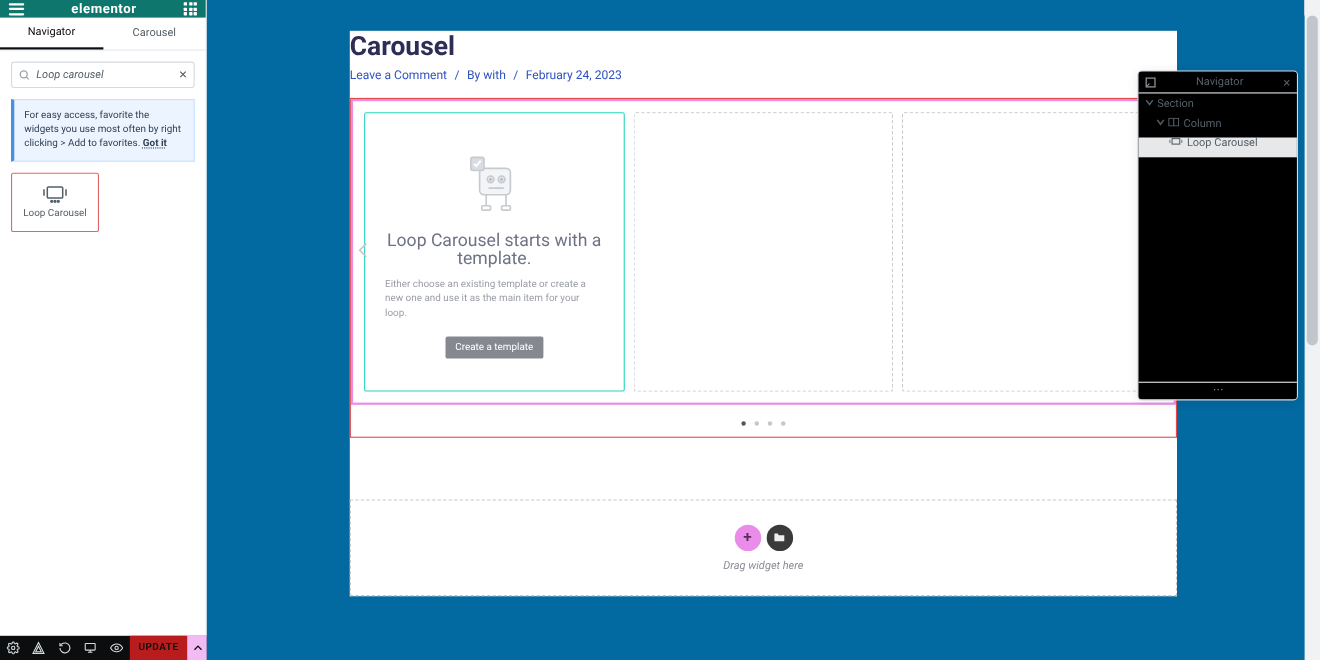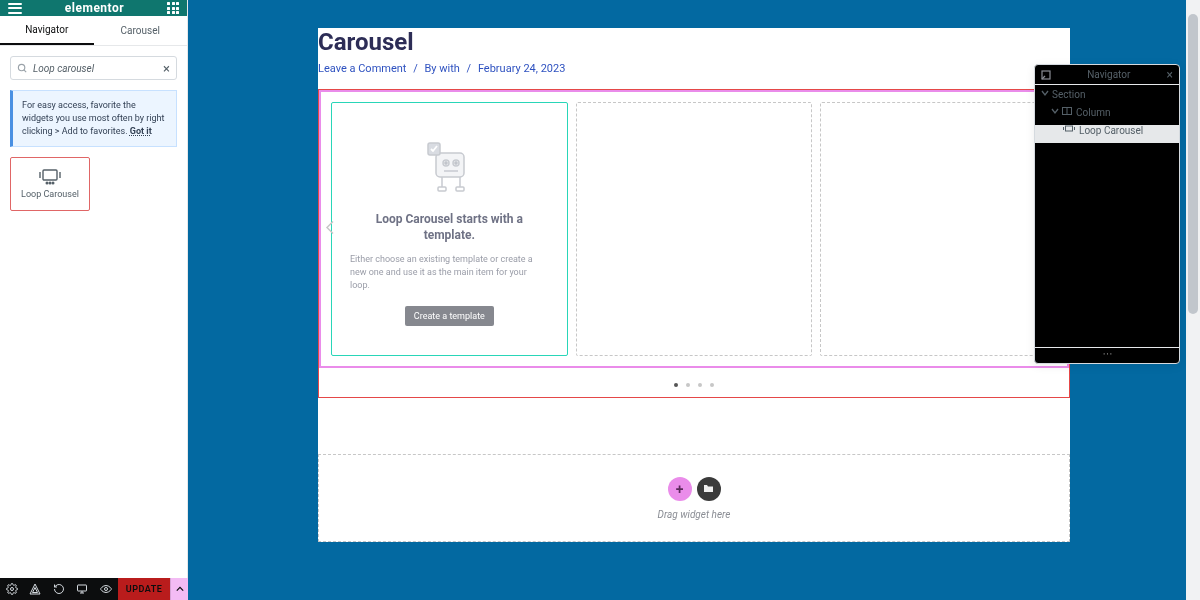--- a/index.html
+++ b/index.html
@@ -51,21 +51,21 @@
 .carousel-outer { border: 1px solid #e54848; padding: 0; position: relative; }
 .carousel-inner { border: 2px solid #ea8cea; padding: 10px; display: flex; gap: 8px; position: relative; }
 .nav-arrow { position: absolute; top: 50%; transform: translateY(-50%); cursor: pointer; }
 .nav-arrow.left { left: 4px; }
 .nav-arrow.right { right: 4px; }
 
 .slide { flex: 1; min-height: 254px; border: 1px dashed #c7c7c7; border-radius: 2px; }
 .slide.active { border: 1px solid #29d6b8; }
 .slide-content { display: flex; flex-direction: column; align-items: center; justify-content: center; padding: 28px 18px 24px; height: 100%; }
 .empty-svg { margin-bottom: 14px; }
-.slide-h { font-size: 12px; font-weight: 700; color: #6f7285; text-align: center; line-height: 16px; margin-bottom: 10px; }
+.slide-h { font-size: 16px; font-weight: 400; color: #6f7285; text-align: center; line-height: 16px; margin-bottom: 10px; }
 .slide-p { font-size: 9px; color: #9a9da8; text-align: left; line-height: 13px; margin-bottom: 14px; }
 .create-btn { background: #86888f; color: #fff; border: none; font-size: 9px; padding: 5px 9px; border-radius: 2px; cursor: pointer; }
 
 .pagination-dots { text-align: center; margin: 4px 0 6px; }
 .pagination-dots span { display: inline-block; width: 4px; height: 4px; border-radius: 50%; background: #c7c7c7; margin: 0 2px; }
 .pagination-dots span.on { background: #555; }
 
 .drop-zone { margin-top: 56px; border: 1px dashed #c7c7c7; height: 88px; display: flex; flex-direction: column; align-items: center; justify-content: center; }
 .drop-controls { display: flex; gap: 5px; margin-bottom: 8px; }
 .circle-btn { width: 24px; height: 24px; border-radius: 50%; display: flex; align-items: center; justify-content: center; cursor: pointer; font-size: 14px; }

